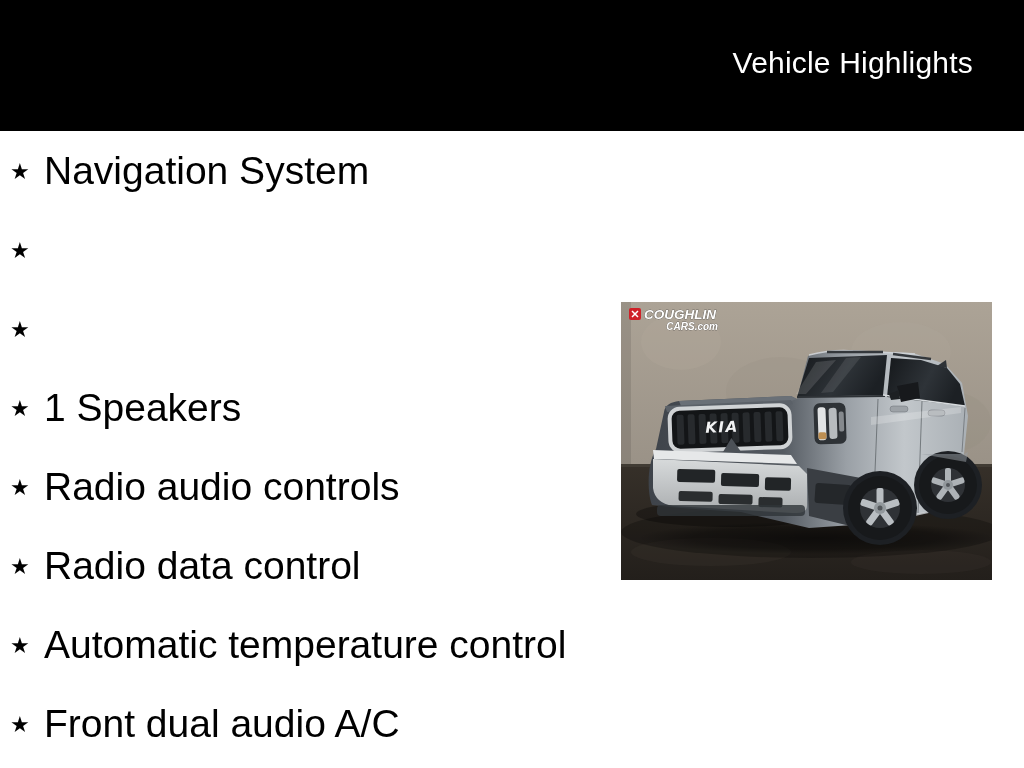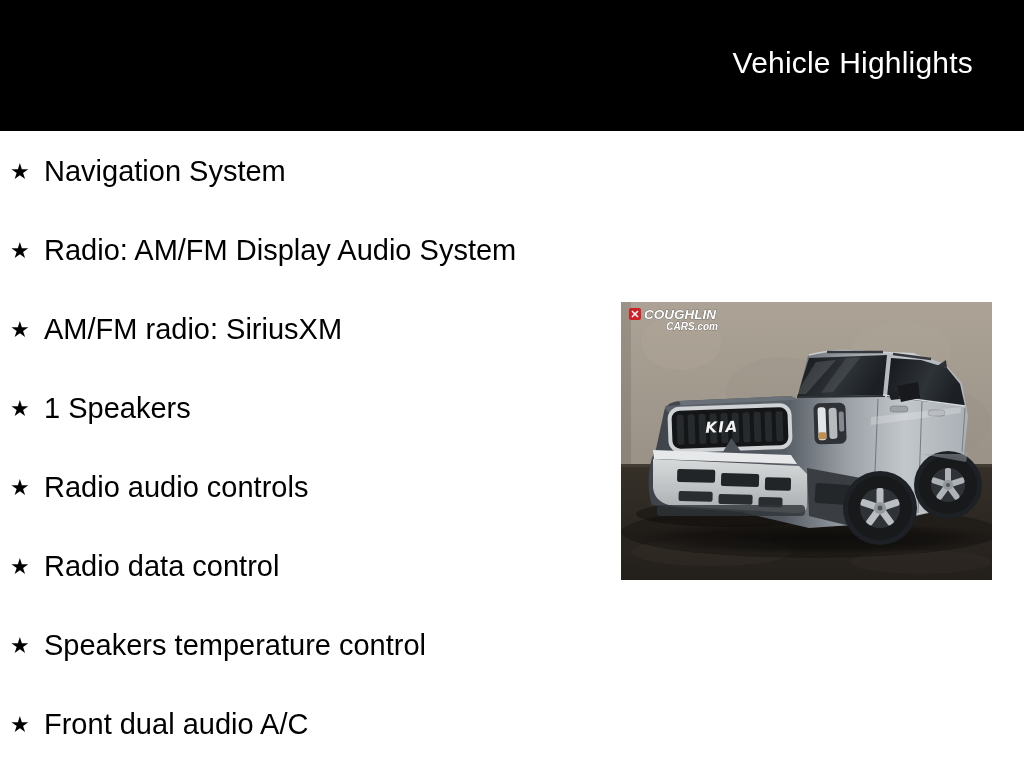--- a/index.html
+++ b/index.html
@@ -53,21 +53,21 @@
   }
   .star {
     display: inline-block;
     width: 34px;
     font-size: 22px;
     line-height: 1;
     color: var(--list_text, #000000);
     flex: 0 0 34px;
   }
   .feature-label {
-    font-size: 29px;
+    font-size: 39px;
     line-height: 1.15;
     white-space: nowrap;
   }
   .vehicle-photo {
     position: absolute;
     left: 621px;
     top: 302px;
     width: 371px;
     height: 278px;
   }
@@ -82,41 +82,39 @@
     <h1 class="page-title">Vehicle Highlights</h1>
   </div>
 
   <ul class="feature-list">
     <li>
       <span class="star">★</span>
       <span class="feature-label">Navigation System</span>
     </li>
     <li>
       <span class="star">★</span>
-      <span class="feature-label">Radio: AM/FM Display Audio System</span>
-    </li>
-    <li>
-      <span class="star">★</span>
-      <span class="feature-label">AM/FM radio: SiriusXM</span>
+    </li>
+    <li>
+      <span class="star">★</span>
     </li>
     <li>
       <span class="star">★</span>
       <span class="feature-label">1 Speakers</span>
     </li>
     <li>
       <span class="star">★</span>
       <span class="feature-label">Radio audio controls</span>
     </li>
     <li>
       <span class="star">★</span>
       <span class="feature-label">Radio data control</span>
     </li>
     <li>
       <span class="star">★</span>
-      <span class="feature-label">Speakers temperature control</span>
+      <span class="feature-label">Automatic temperature control</span>
     </li>
     <li>
       <span class="star">★</span>
       <span class="feature-label">Front dual audio A/C</span>
     </li>
   </ul>
 
   <figure class="vehicle-photo" style="margin:0">
     <svg width="371" height="278" viewBox="0 0 371 278" xmlns="http://www.w3.org/2000/svg">
       <defs>

